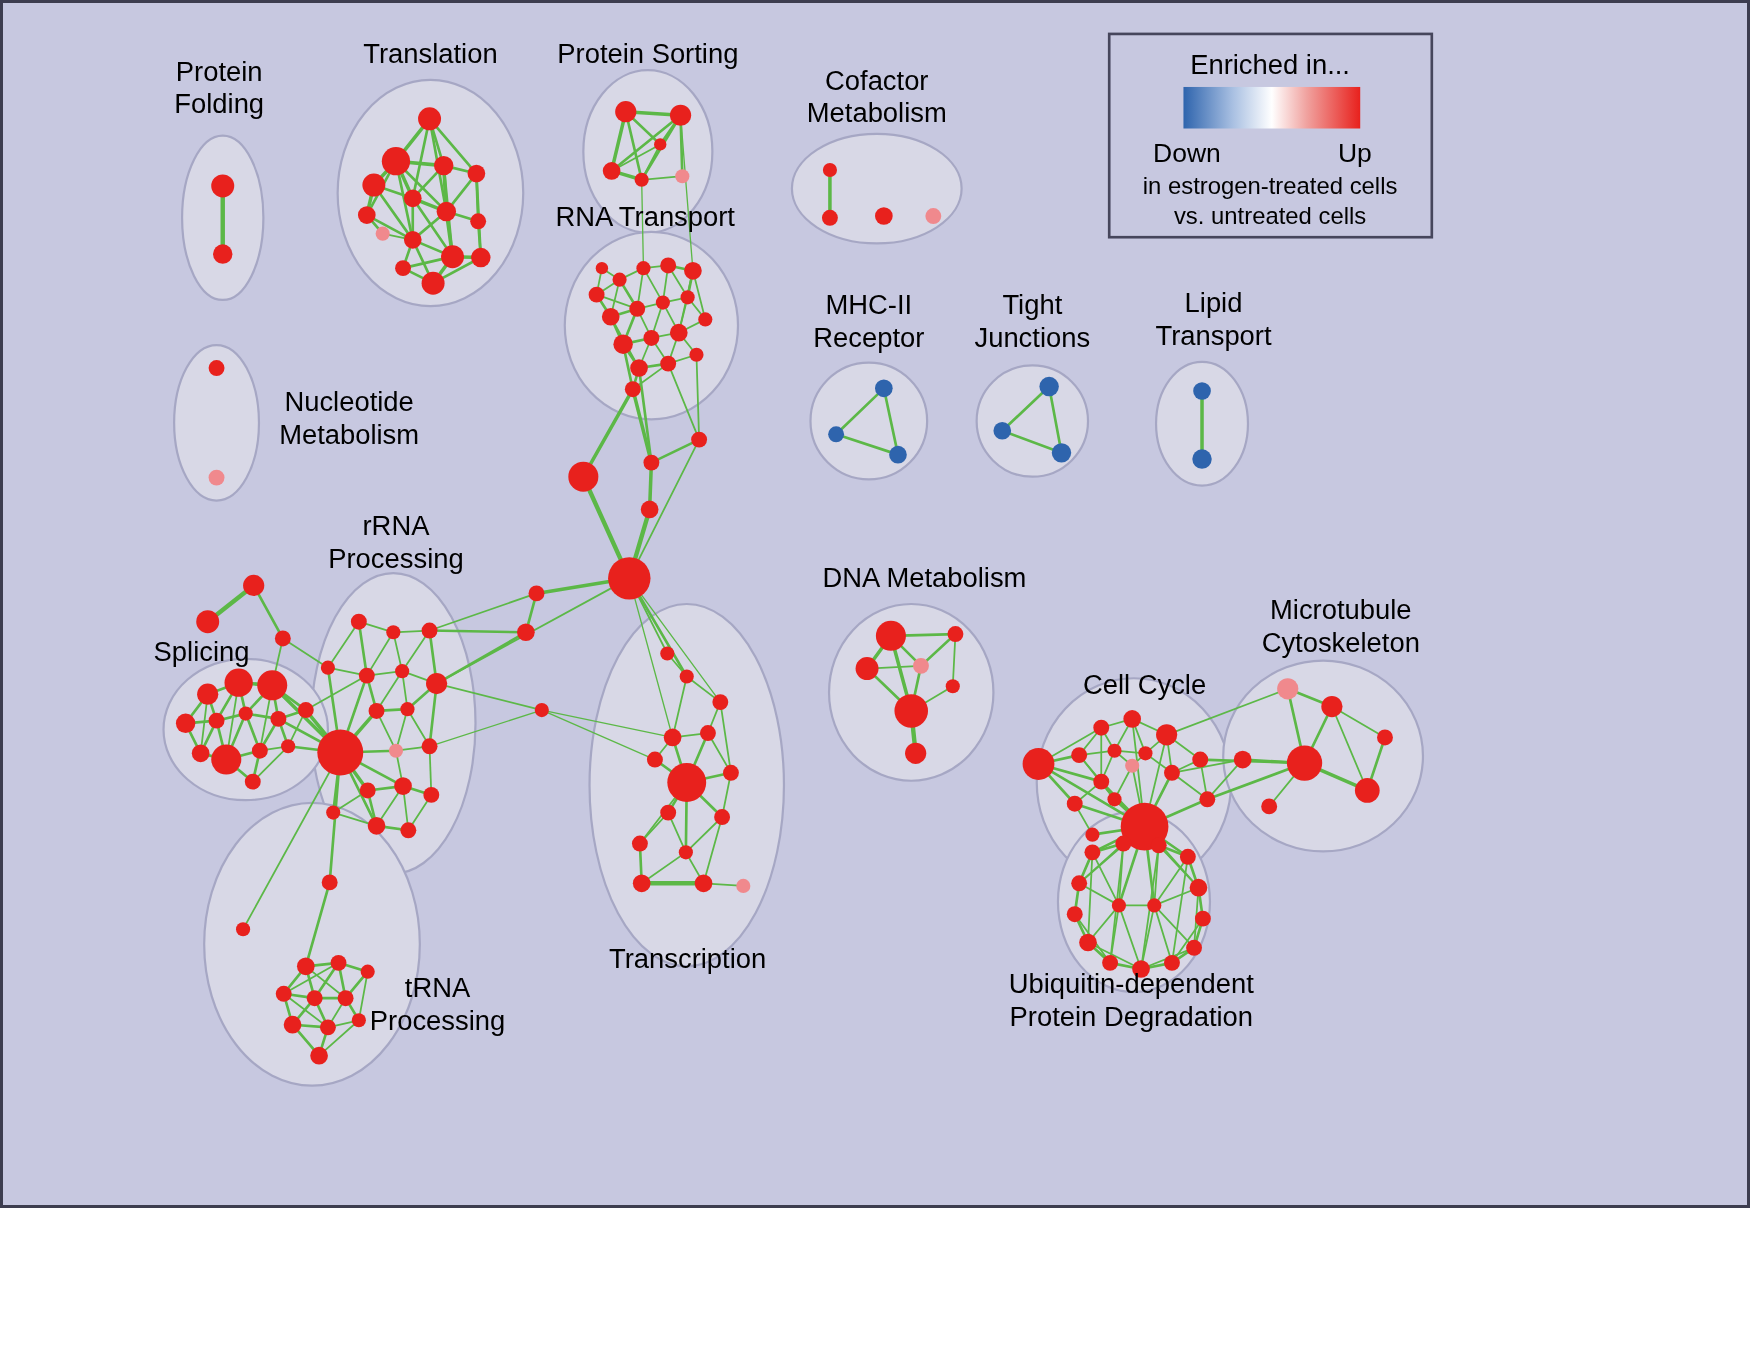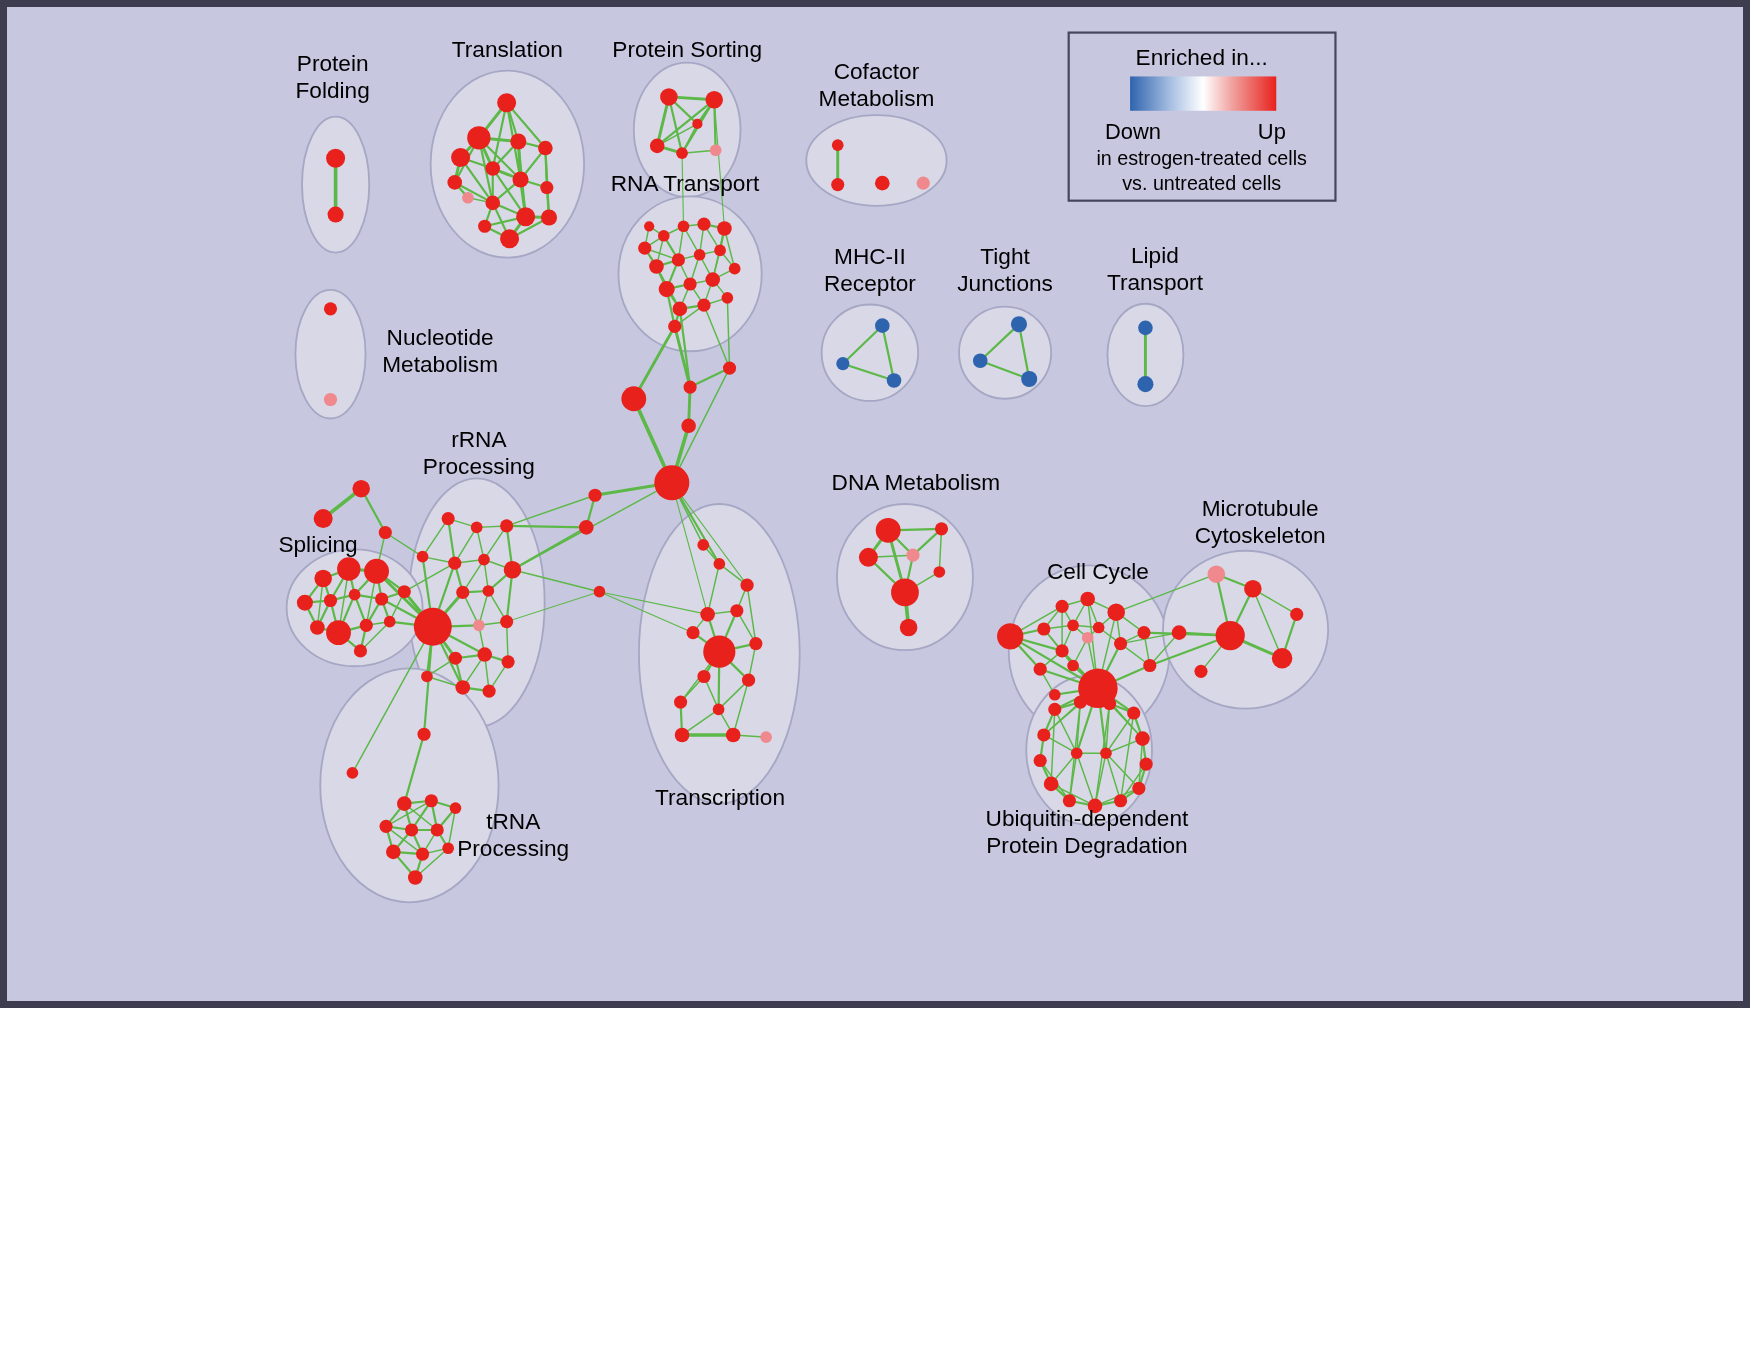--- a/index.html
+++ b/index.html
@@ -1,20 +1,20 @@
 <!DOCTYPE html>
 <html><head>
 <meta charset="utf-8">
 <style>
   html, body { margin: 0; padding: 0; background: #ffffff; }
   .figure {
-    width: 1750px; height: 1008px;
+    width: 1750px; height: 1208px;
     position: relative;
     box-sizing: border-box;
-    border: 7px solid #3b82f6;
+    border: 3px solid #3b82f6;
     background: #c7c8e0;
   }
   svg { display: block; width: 100%; height: 100%; }
   .cluster-label {
     font-family: "Liberation Sans", sans-serif;
     font-size: 31px;
     fill: #000000;
   }
   .legend-box { fill: none; stroke: #46465c; stroke-width: 3; }
   .legend-title {

